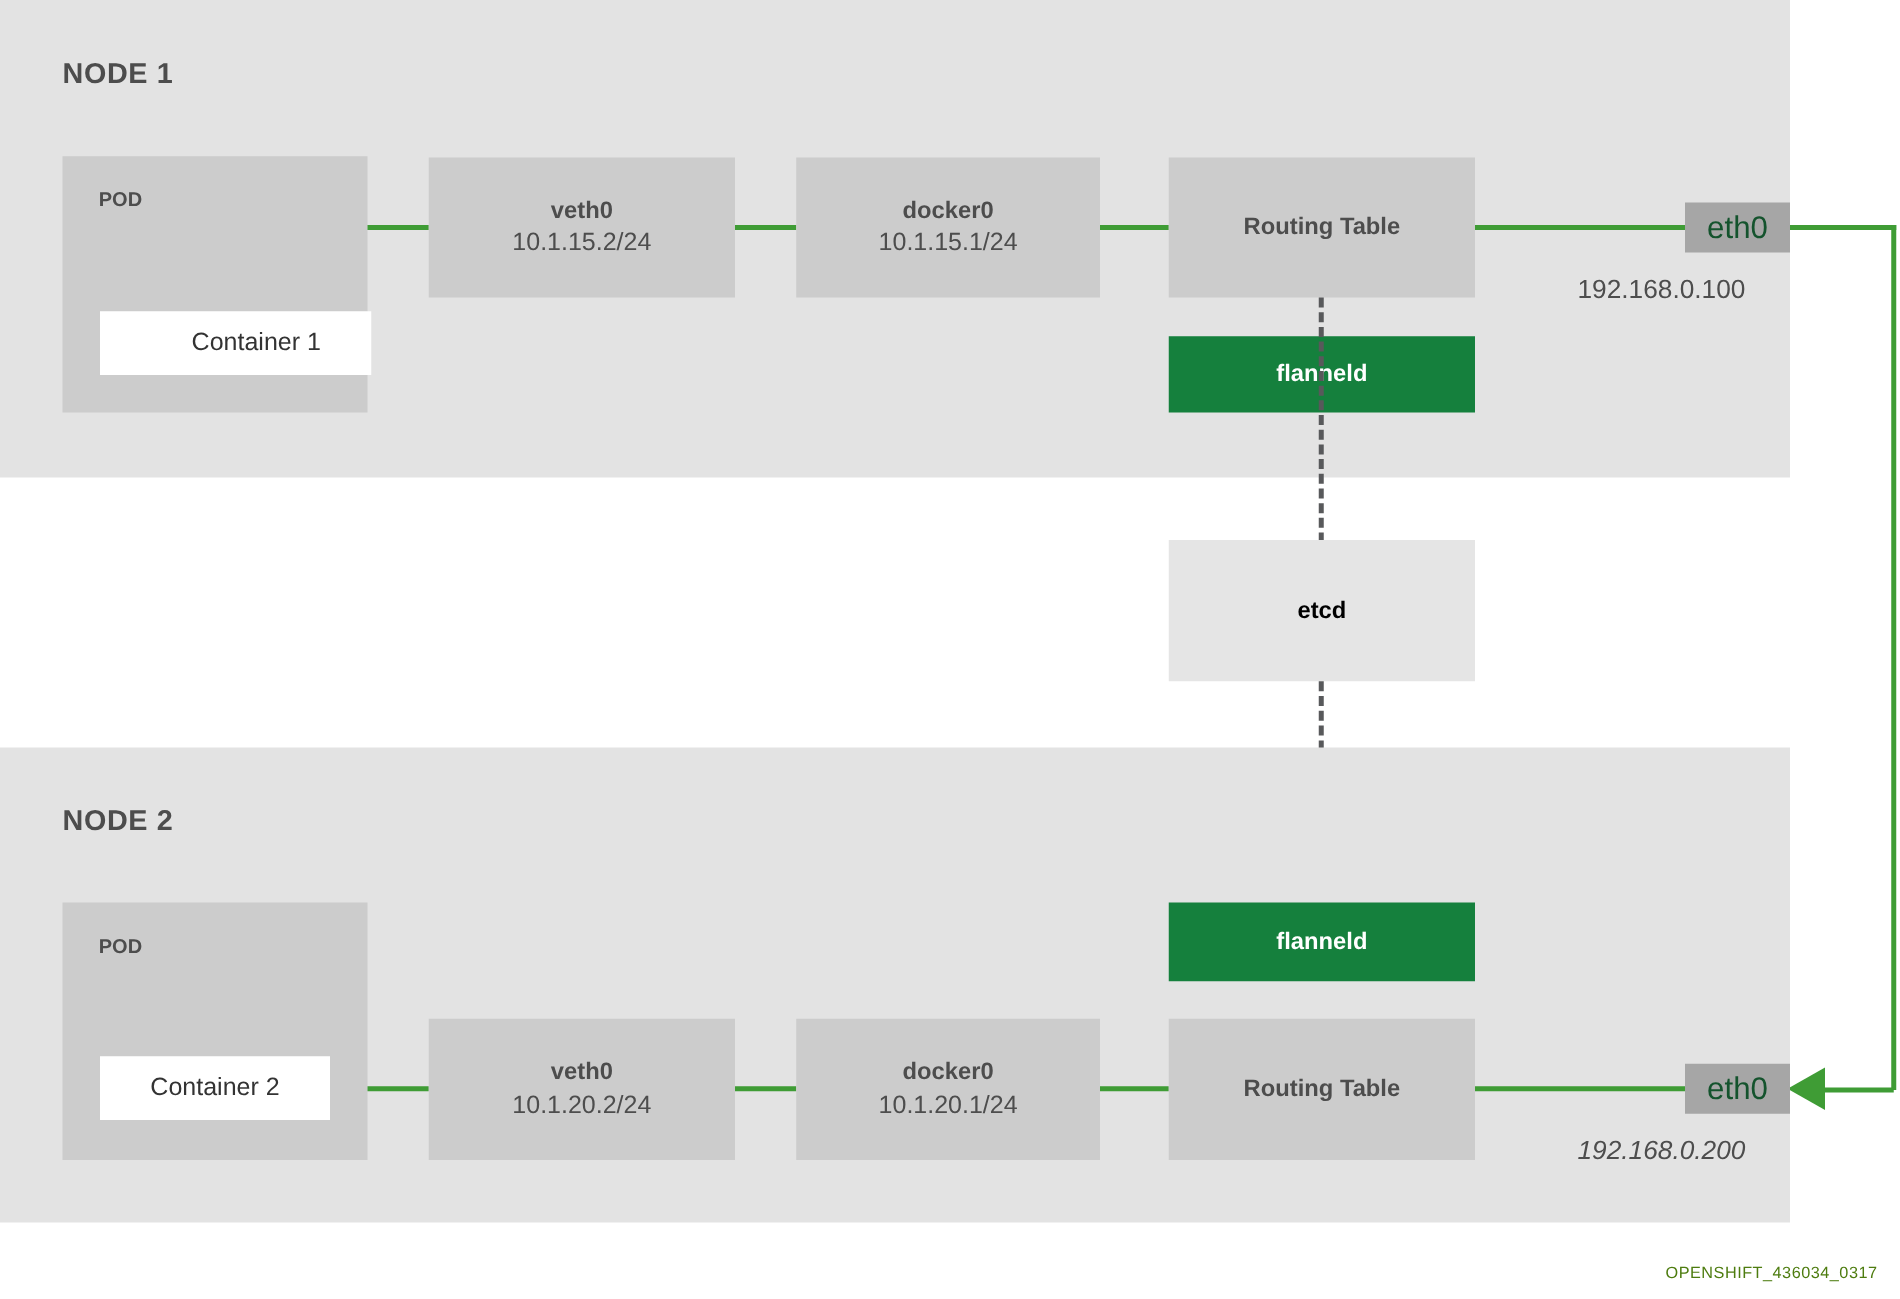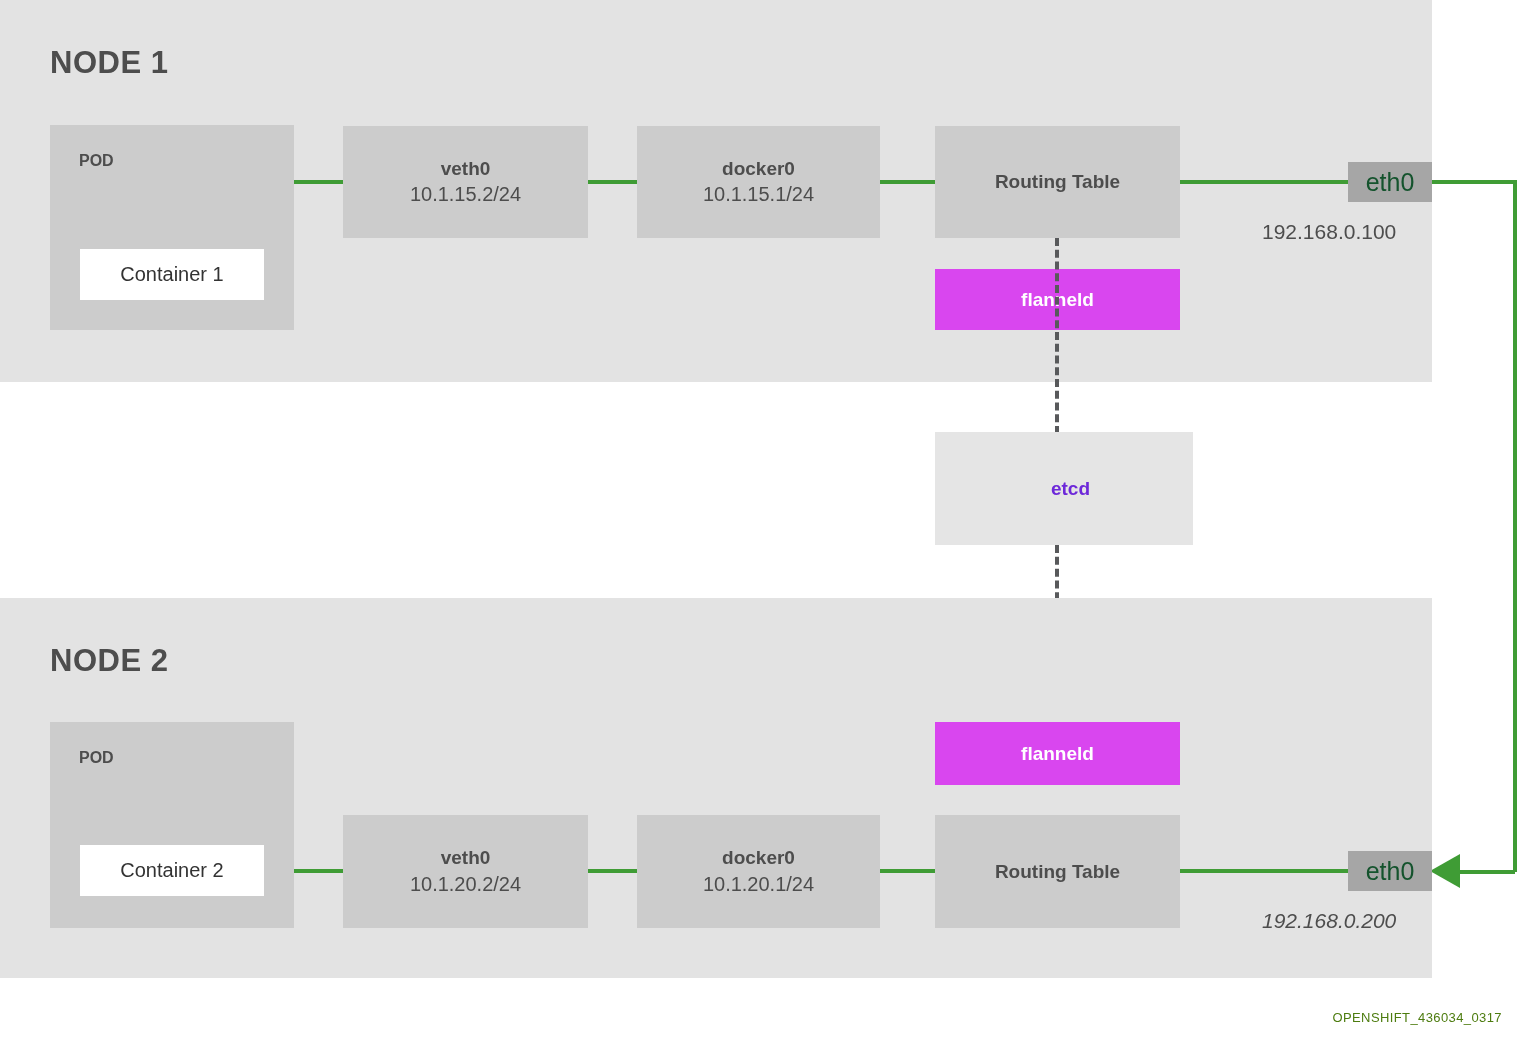--- a/index.html
+++ b/index.html
@@ -24,21 +24,21 @@
     left: 0;
     width: 1432px;
     background: #e3e3e3;
   }
   #node1-band { top: 0px;   height: 382px; }
   #node2-band { top: 598px; height: 380px; }
 
   .node-title {
     position: absolute;
     left: 50px;
-    font-size: 31px;
+    font-size: 23px;
     font-weight: bold;
     color: #4d4d4d;
     letter-spacing: 0.5px;
     white-space: nowrap;
   }
   #node1-title { top: 45px; }
   #node2-title { top: 643px; }
 
   
   .box {
@@ -85,42 +85,41 @@
     font-size: 20px;
     display: flex;
     align-items: center;
     justify-content: center;
     white-space: nowrap;
   }
 
   
   .flanneld {
     position: absolute;
-    background: #d946ef;
+    background: #15803d;
     color: #ffffff;
     font-size: 19px;
     font-weight: bold;
     display: flex;
     align-items: center;
     justify-content: center;
     white-space: nowrap;
   }
 
   
   .etcd {
     position: absolute;
     background: #e5e5e5;
-    color: #6d28d9;
+    color: #000000;
     font-size: 19px;
     font-weight: bold;
     display: flex;
     align-items: center;
     justify-content: center;
     white-space: nowrap;
-    padding-left: 13px;
   }
 
   
   .eth-pill {
     position: absolute;
     background: #a6a6a6;
     color: #14532d;
     font-size: 25px;
     border-radius: 0;
     display: flex;
@@ -168,21 +167,21 @@
 
 <div id="canvas">
 
   <div class="node-band" id="node1-band"></div>
 
   <div class="node-title" id="node1-title">NODE 1</div>
 
   <div class="pod" style="left:50px; top:125px; width:244px; height:205px;">
     <div class="pod-label">POD</div>
   </div>
-  <div class="container-box" style="left:80px; top:249px; width:184px; height:51px;">Container 1</div>
+  <div class="container-box" style="left:80px; top:249px; width:184px; height:51px;padding-left:33px;">Container 1</div>
 
   <div class="wire wire-h" style="left:294px; top:180px; width:49px;"></div>
 
   <div class="box" style="left:343px; top:126px; width:245px; height:112px;">
     <div class="title">veth0</div>
     <div class="sub">10.1.15.2/24</div>
   </div>
 
   <div class="wire wire-h" style="left:588px; top:180px; width:49px;"></div>
 

